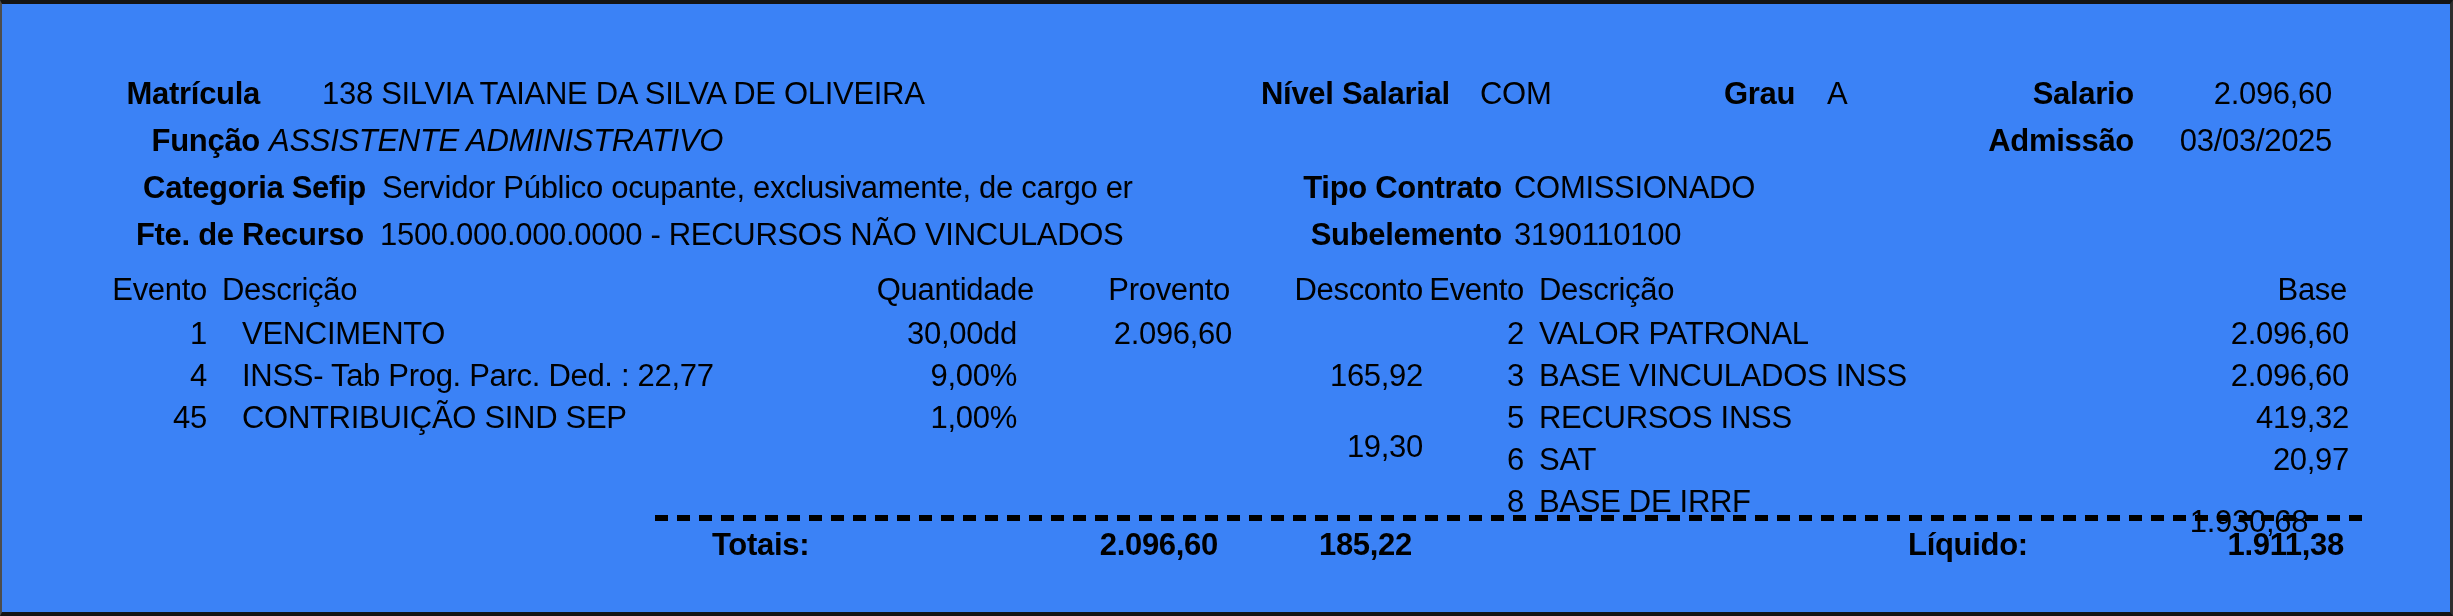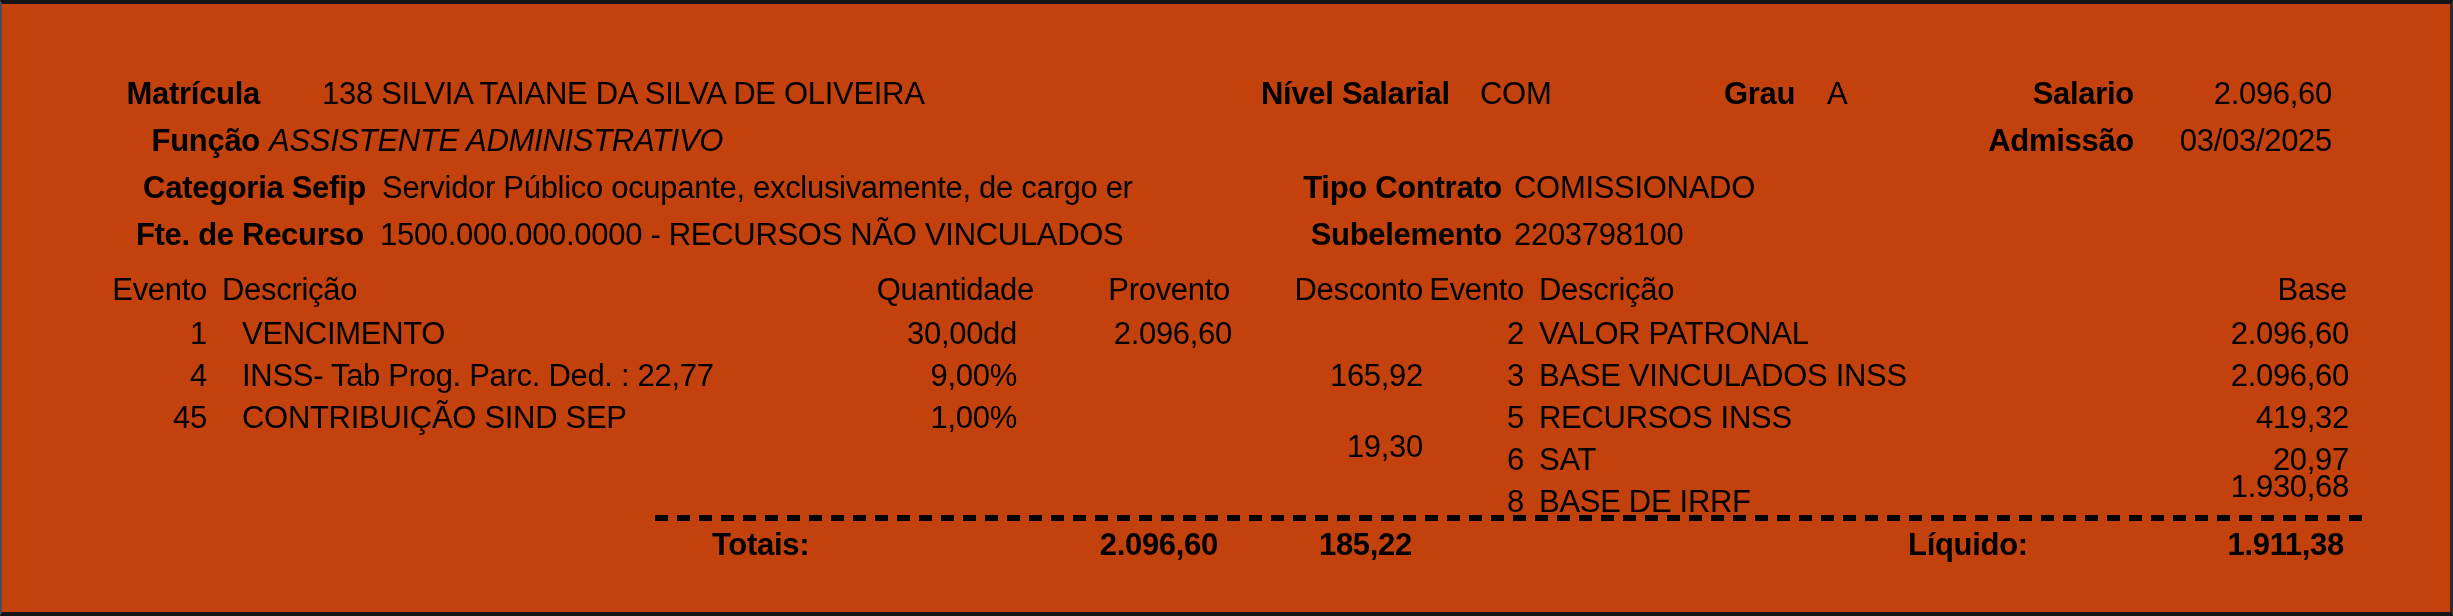--- a/index.html
+++ b/index.html
@@ -1,19 +1,19 @@
 <!DOCTYPE html>
 <html><head>
 <meta charset="utf-8">
 <style>
   html,body{margin:0;padding:0;background:#e9e9e9;}
   #page{
     position:relative;
     width:2453px;height:616px;
-    background:#c2410c;
+    background:#3b82f6;
     box-sizing:border-box;
     border-top:4px solid #141414;
     border-bottom:4px solid #141414;
     border-right:3px solid #2e2e2e;
     border-left:2px solid #4d4d4d;
     font-family:"Liberation Sans", sans-serif;
     color:#000;
     overflow:hidden;
   }
   .cell{
@@ -58,21 +58,21 @@
   <div class="cell lbl ra" style="top:72px;left:1950px;width:182px;">Salario</div>
   <div class="cell ra" style="top:72px;left:2130px;width:200px;">2.096,60</div>
 
   <div class="cell lbl ra" style="top:119px;left:1930px;width:202px;">Admissão</div>
   <div class="cell ra" style="top:119px;left:2130px;width:200px;">03/03/2025</div>
 
   <div class="cell lbl ra" style="top:166px;left:1255px;width:245px;">Tipo Contrato</div>
   <div class="cell" style="top:166px;left:1512px;">COMISSIONADO</div>
 
   <div class="cell lbl ra" style="top:213px;left:1255px;width:245px;">Subelemento</div>
-  <div class="cell" style="top:213px;left:1512px;">2203798100</div>
+  <div class="cell" style="top:213px;left:1512px;">3190110100</div>
 
   <div class="cell ra" style="top:268px;left:85px;width:120px;">Evento</div>
   <div class="cell" style="top:268px;left:220px;">Descrição</div>
   <div class="cell ra" style="top:268px;left:832px;width:200px;">Quantidade</div>
   <div class="cell ra" style="top:268px;left:1040px;width:188px;">Provento</div>
   <div class="cell ra" style="top:268px;left:1240px;width:181px;">Desconto</div>
   <div class="cell ra" style="top:268px;left:1420px;width:102px;">Evento</div>
   <div class="cell" style="top:268px;left:1537px;">Descrição</div>
   <div class="cell ra" style="top:268px;left:2145px;width:200px;">Base</div>
 
@@ -116,21 +116,21 @@
     <div class="cell ra" style="top:396px;left:2147px;width:200px;">419,32</div>
   </div>
   <div>
     <div class="cell ra" style="top:438px;left:1430px;width:92px;">6</div>
     <div class="cell" style="top:438px;left:1537px;">SAT</div>
     <div class="cell ra" style="top:438px;left:2147px;width:200px;">20,97</div>
   </div>
   <div>
     <div class="cell ra" style="top:480px;left:1430px;width:92px;">8</div>
     <div class="cell" style="top:480px;left:1537px;">BASE DE IRRF</div>
-    <div class="cell ra" style="top:465px;left:2147px;width:200px;">1.930,68</div>
+    <div class="cell ra" style="top:500px;left:2147px;width:200px;text-align:center;">1.930,68</div>
   </div>
 
   <div id="dash"></div>
 
   <div class="cell bold" style="top:523px;left:710px;">Totais:</div>
   <div class="cell bold ra" style="top:523px;left:1020px;width:196px;">2.096,60</div>
   <div class="cell bold ra" style="top:523px;left:1225px;width:185px;">185,22</div>
   <div class="cell bold" style="top:523px;left:1906px;">Líquido:</div>
   <div class="cell bold ra" style="top:523px;left:2142px;width:200px;">1.911,38</div>
 

